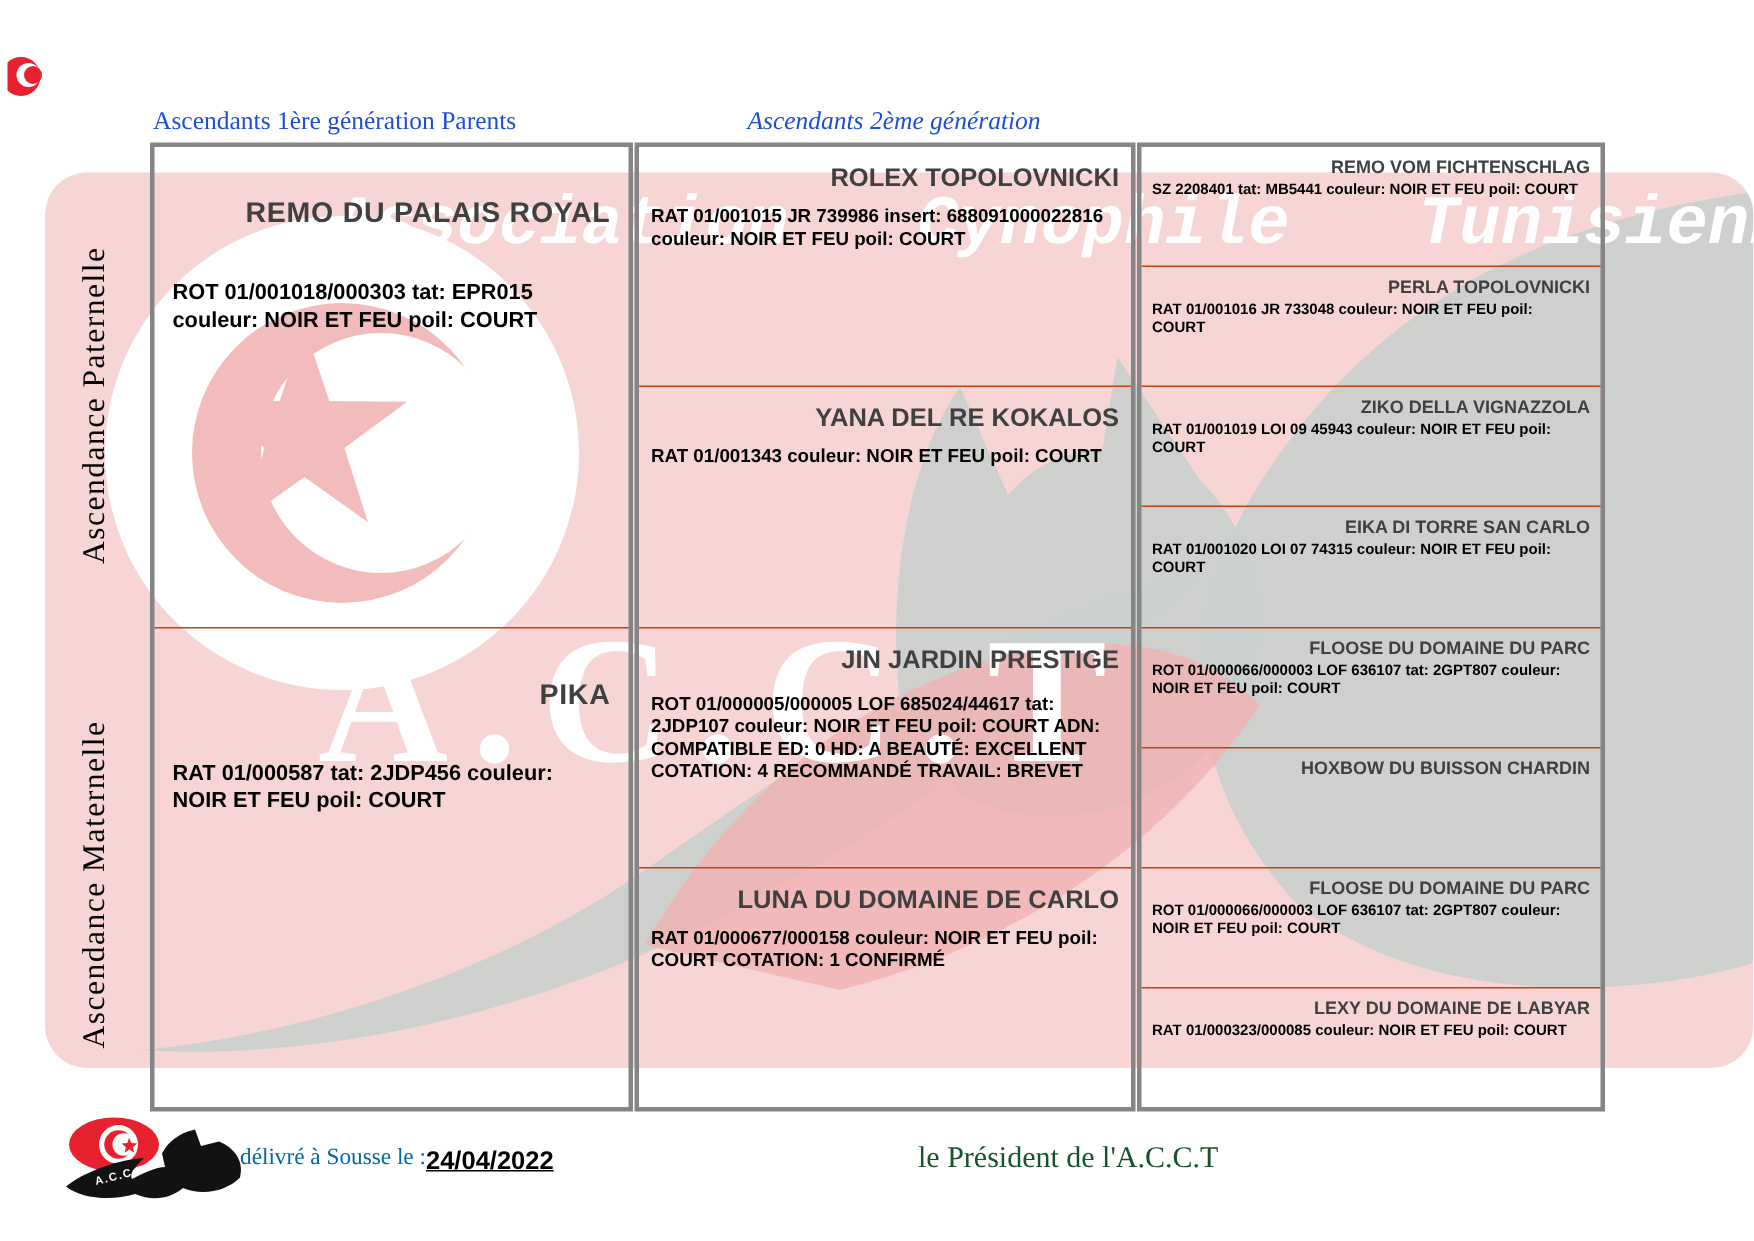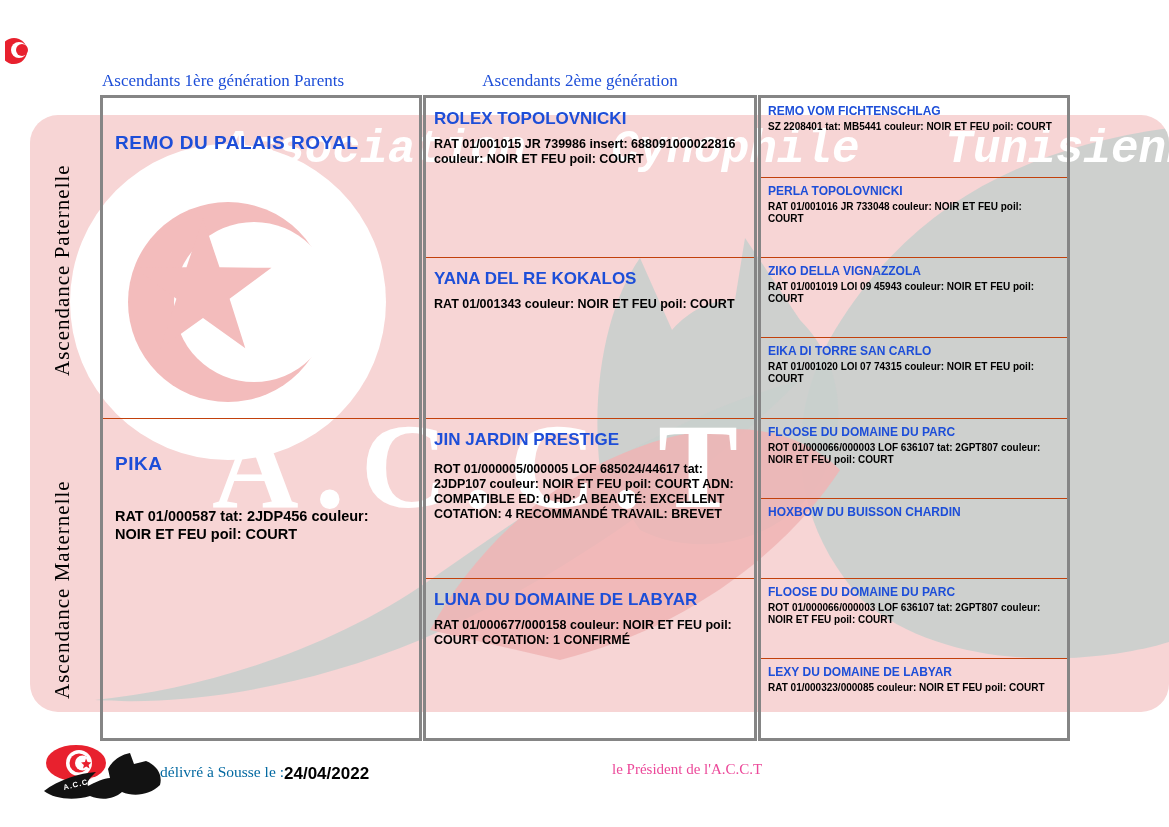--- a/index.html
+++ b/index.html
@@ -24,66 +24,66 @@
   .wm-arabic {
     left:100px; top:612px; width:960px; text-align:center;
     direction:rtl; font-size:44px; font-weight:bold; word-spacing:26px;
   }
   
   .gen-header {
     position:absolute; top:71px; z-index:3; height:20px;
     font-family:"Liberation Serif", serif; font-size:17px; color:#1d4ed8;
   }
   .gh-1 { left:102px; width:322px; text-align:left; }
-  .gh-2 { left:413px; width:334px; text-align:center; }
+  .gh-2 { left:429px; width:334px; text-align:center;font-style:italic; }
   .gh-3 { left:758px; width:312px; text-align:center; }
   .side-label {
     position:absolute; left:50px; z-index:3;
     writing-mode:vertical-rl; transform:rotate(180deg);
     font-family:"Liberation Serif", serif; font-size:21px; color:#000;
     text-align:center; letter-spacing:1px;
   }
   .sl-paternal { top:112px; height:316px; }
   .sl-maternal { top:432px; height:316px; }
   
   .col {
     position:absolute; top:95px; height:646px; z-index:3;
     display:flex; flex-direction:column;
     border:3px solid #858585; background:transparent;
   }
   .col-parents { left:100px; width:322px; }
   .col-gen2    { left:423px; width:334px; }
   .col-gen3    { left:758px; width:312px; }
   .cell { flex:1; border-top:1px solid #c2410c; overflow:hidden; }
   .col .cell:first-child { border-top:none; }
-  .cell .name  { font-weight:bold; text-align:left; color:#1d4ed8; }
+  .cell .name  { font-weight:bold; text-align:right; color:#404040; }
   .cell .details { font-weight:bold; text-align:left; color:#000; }
   .col-parents .cell { padding:34px 12px 8px; }
   .col-parents .name { font-size:19px; letter-spacing:0.5px; }
   .col-parents .details { margin-top:32px; font-size:14.5px; line-height:1.28; }
   .col-gen2 .cell { padding:11px 8px 6px; }
   .col-gen2 .name { font-size:17px; }
   .col-gen2 .details { margin-top:8px; font-size:12.5px; line-height:1.22; }
   .col-gen2 .cell-jin .details { margin-top:12px; }
   .col-gen3 .cell { padding:6px 7px 4px; }
   .col-gen3 .name { font-size:12px; }
   .col-gen3 .details { margin-top:3px; font-size:10px; line-height:1.2; }
   
   .footer-logo { position:absolute; left:38px; top:742px; z-index:3; }
   .issued-label {
     position:absolute; left:160px; top:763px; z-index:3;
     font-family:"Liberation Serif", serif; font-size:15.5px; color:#0369a1;
   }
   .issued-date {
     position:absolute; left:284px; top:764px; z-index:3;
-    font-weight:bold; font-size:17px; color:#000;
+    font-weight:bold; font-size:17px; color:#000;text-decoration:underline;
   }
   .president {
     position:absolute; left:612px; top:761px; z-index:3;
-    font-family:"Liberation Serif", serif; font-size:15px; color:#ec4899;
+    font-family:"Liberation Serif", serif; font-size:20px; color:#14532d;
   }
   .mini-flag { position:absolute; left:5px; top:36px; z-index:3; }
 </style>
 </head>
 <body>
 
 <div class="page">
 
   <svg class="wm-svg" width="1169" height="827">
     <defs>
@@ -115,20 +115,21 @@
 
   <div class="gen-header gh-1">Ascendants 1ère génération  Parents</div>
   <div class="gen-header gh-2">Ascendants 2ème génération</div>
 
   <div class="side-label sl-paternal">Ascendance Paternelle</div>
   <div class="side-label sl-maternal">Ascendance Maternelle</div>
 
   <div class="col col-parents">
     <div class="cell">
       <div class="name">REMO DU PALAIS ROYAL</div>
+      <div class="details">ROT 01/001018/000303 tat: EPR015 couleur: NOIR ET FEU poil: COURT</div>
     </div>
     <div class="cell">
       <div class="name">PIKA</div>
       <div class="details">RAT 01/000587 tat: 2JDP456 couleur: NOIR ET FEU poil: COURT</div>
     </div>
   </div>
 
   <div class="col col-gen2">
     <div class="cell">
       <div class="name">ROLEX TOPOLOVNICKI</div>
@@ -136,21 +137,21 @@
     </div>
     <div class="cell">
       <div class="name">YANA DEL RE KOKALOS</div>
       <div class="details">RAT 01/001343 couleur: NOIR ET FEU poil: COURT</div>
     </div>
     <div class="cell cell-jin">
       <div class="name">JIN JARDIN PRESTIGE</div>
       <div class="details">ROT 01/000005/000005 LOF 685024/44617 tat: 2JDP107 couleur: NOIR ET FEU poil: COURT ADN: COMPATIBLE ED: 0 HD: A BEAUTÉ: EXCELLENT COTATION: 4 RECOMMANDÉ TRAVAIL: BREVET</div>
     </div>
     <div class="cell">
-      <div class="name">LUNA DU DOMAINE DE LABYAR</div>
+      <div class="name">LUNA DU DOMAINE DE CARLO</div>
       <div class="details">RAT 01/000677/000158 couleur: NOIR ET FEU poil: COURT COTATION: 1 CONFIRMÉ</div>
     </div>
   </div>
 
   <div class="col col-gen3">
     <div class="cell">
       <div class="name">REMO VOM FICHTENSCHLAG</div>
       <div class="details">SZ 2208401 tat: MB5441 couleur: NOIR ET FEU poil: COURT</div>
     </div>
     <div class="cell">

